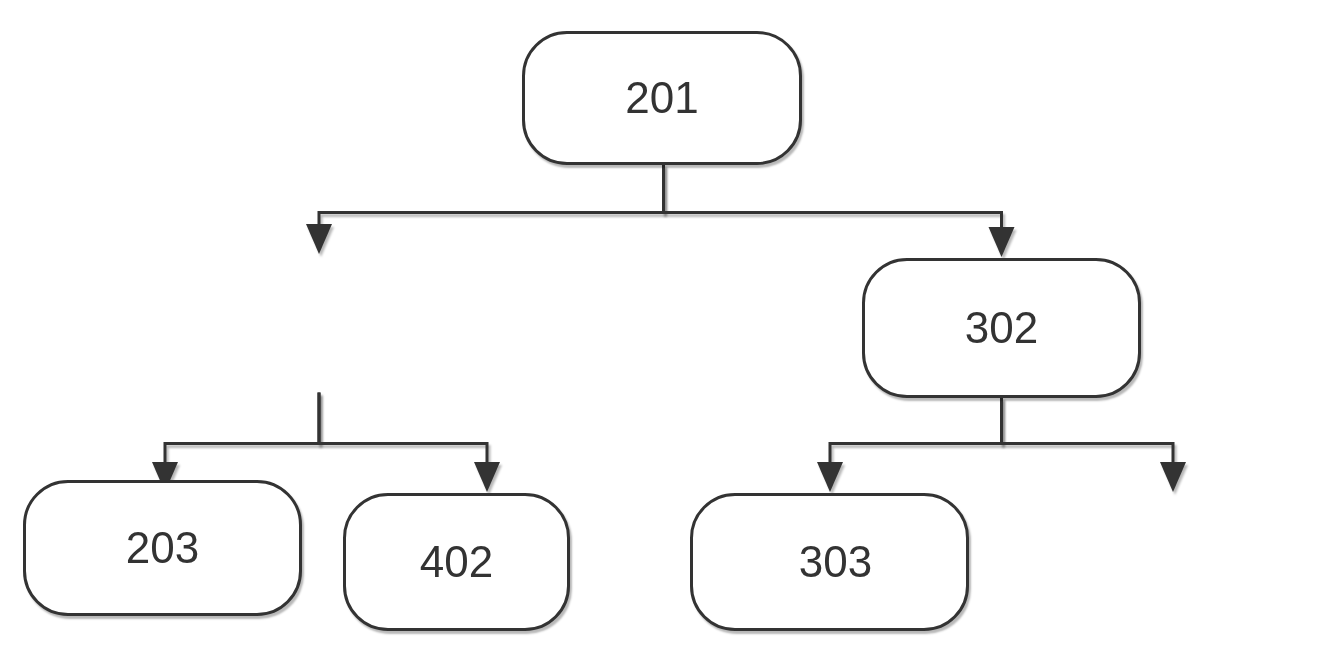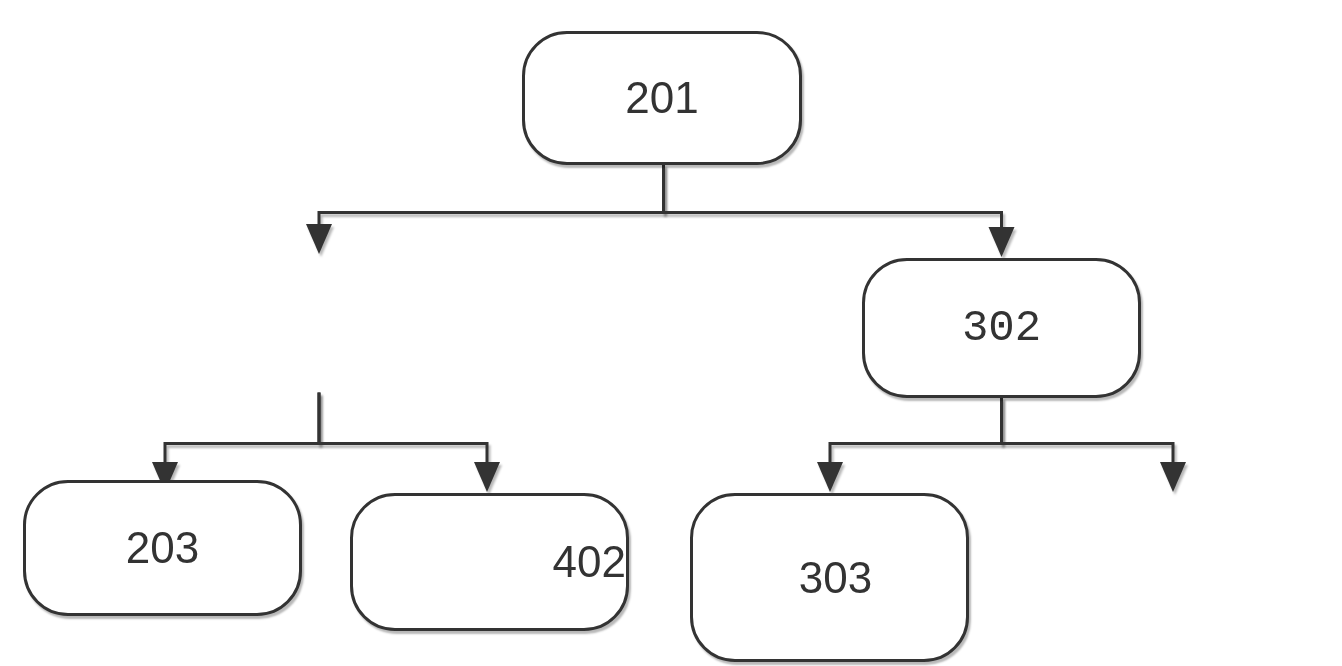--- a/index.html
+++ b/index.html
@@ -87,30 +87,30 @@
       <path class="edge-line" d="M1001.5 397.5 L1001.5 443.5 L1173 443.5 L1173 464"></path>
       <polygon class="edge-arrow" points="1160,462 1186,462 1173,492"></polygon>
     </g>
   </svg>
 
   <div class="node" style="left:522px; top:31px; width:280px; height:134px;">
     <span class="node-label">201</span>
   </div>
 
 
-  <div class="node" style="left:862px; top:258px; width:279px; height:140px;font-family:Liberation Mono, monospace;">
+  <div class="node" style="left:862px; top:258px; width:279px; height:140px;">
     <span class="node-label">302</span>
   </div>
 
   <div class="node" style="left:23px; top:480px; width:279px; height:136px;">
     <span class="node-label">203</span>
   </div>
 
-  <div class="node" style="left:350px; top:493px; width:279px; height:138px;justify-content:flex-end;">
+  <div class="node" style="left:343px; top:493px; width:227px; height:138px;">
     <span class="node-label">402</span>
   </div>
 
-  <div class="node" style="left:690px; top:493px; width:279px; height:169px;padding-left:12px;">
+  <div class="node" style="left:690px; top:493px; width:279px; height:138px;padding-left:12px;">
     <span class="node-label">303</span>
   </div>
 
 
 </div>
 
 </body></html>

